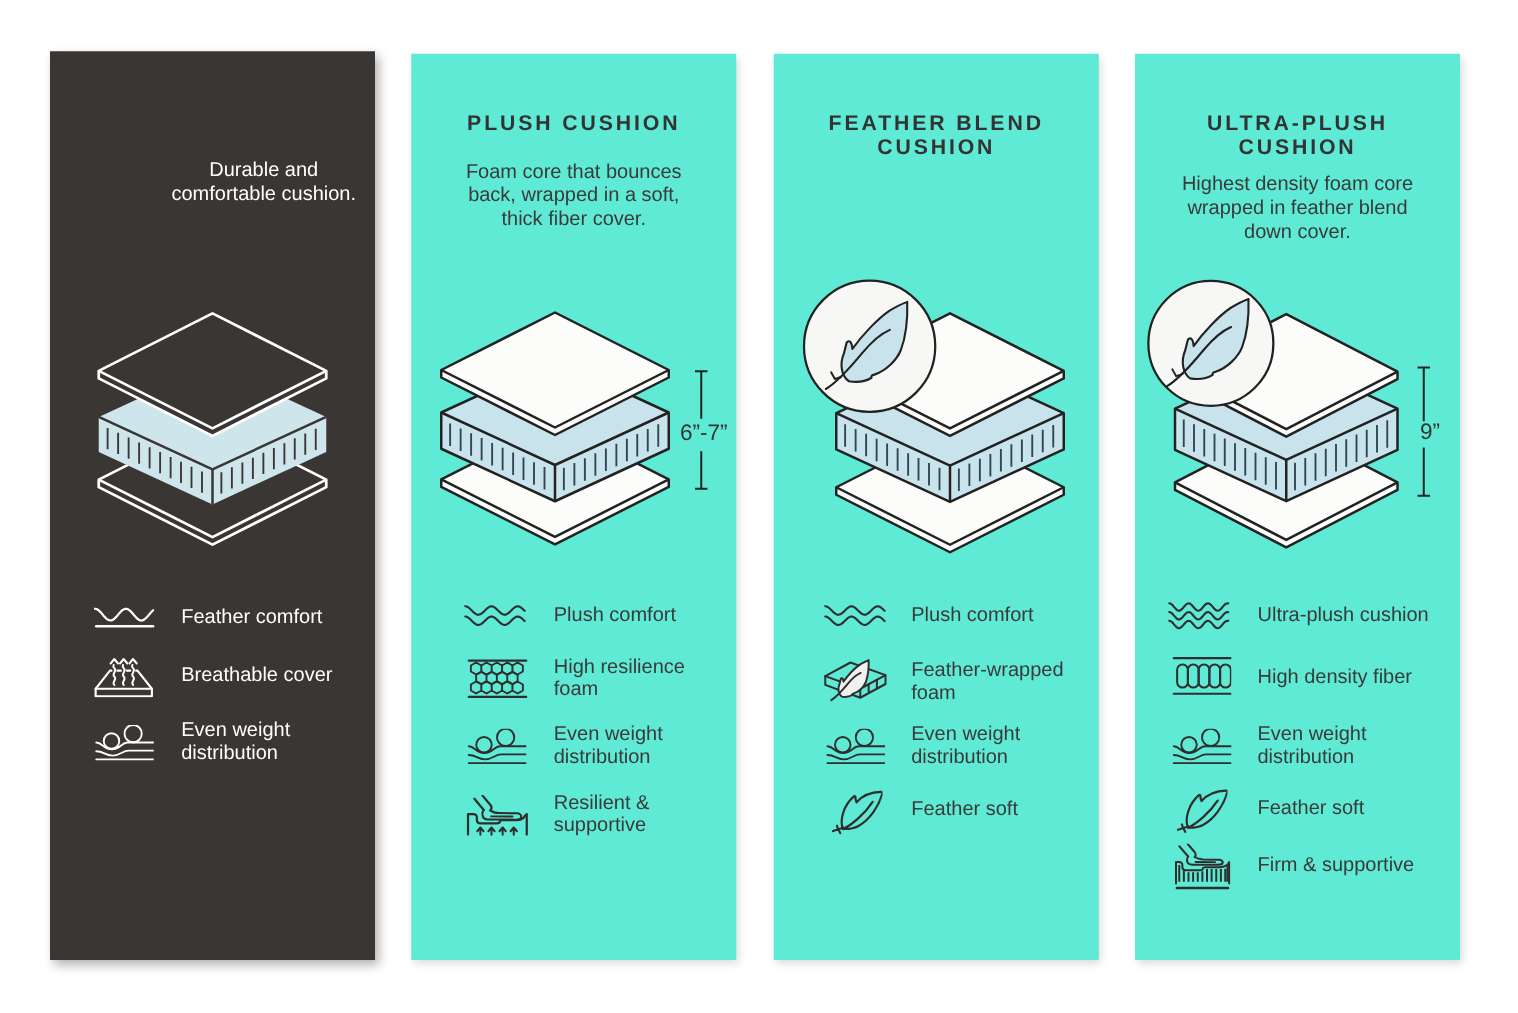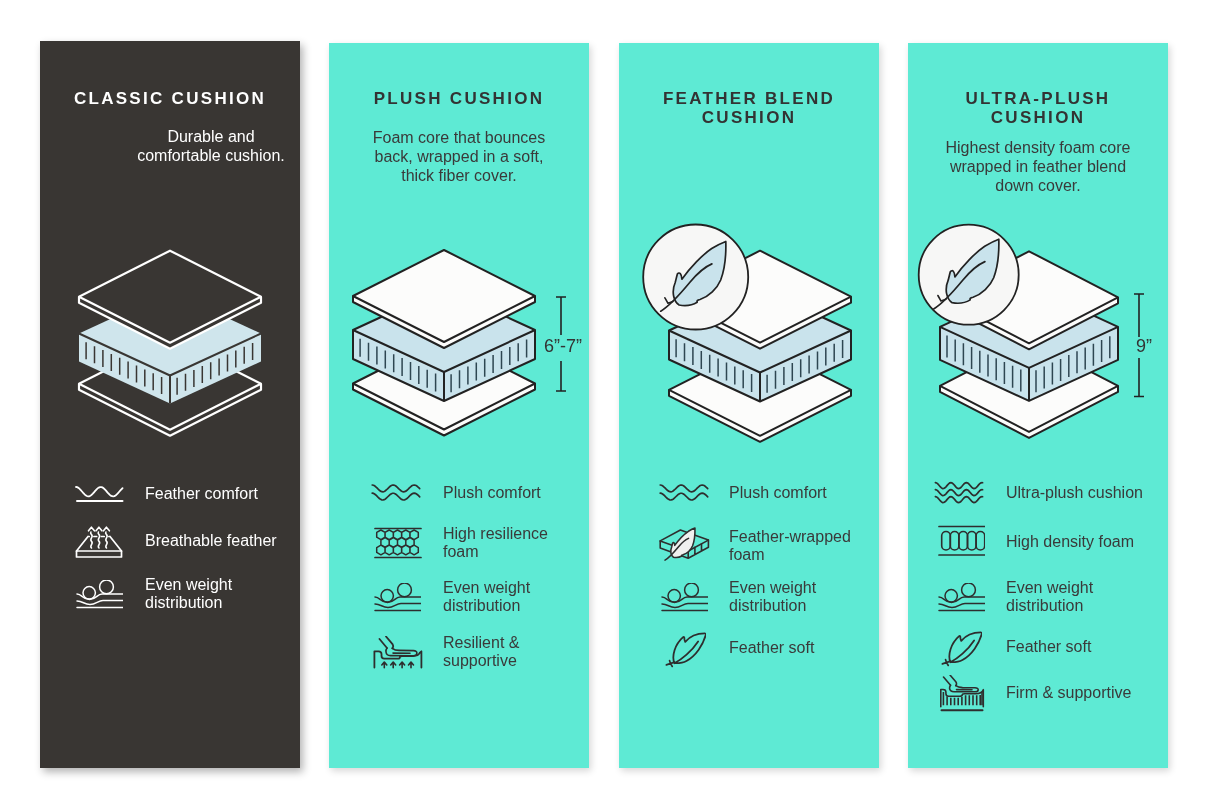--- a/index.html
+++ b/index.html
@@ -20,21 +20,20 @@
 #card1 .desc{color:#fff;padding-left:41px;}
 .diag{position:absolute;left:0;top:170px;width:260px;height:245px;}
 .icon{position:absolute;}
 .lbl{position:absolute;font-size:16px;line-height:18px;color:#3a3a3a;}
 #card1 .lbl{color:#fff;}
 </style>
 </head>
 <body>
 
 <div class="card" id="card1">
-  <div class="title" style="top:47.5px;">CLASSIC CUSHION</div>
   <div class="desc" style="top:85.5px;">Durable and<br>comfortable cushion.</div>
   <svg class="diag" viewBox="0 0 260 245">
       <path d="M130,126.7 L221,172.7 L221,178.7 L130,224.7 L39,178.7 L39,172.7 Z" fill="#393633" stroke="#ffffff" stroke-width="2.2" stroke-linejoin="round"></path>
       <path d="M39,172.7 L130,218.7 L221,172.7" fill="none" stroke="#ffffff" stroke-width="2.2" stroke-linejoin="round"></path>
       <path d="M130,80.5 L221,122.5 L221,150.5 L130,192.5 L39,150.5 L39,122.5 Z" fill="#cfe5ec"></path>
       <path d="M39,122.5 L130,164.5 L221,122.5 M130,164.5 L130,192.5" fill="none" stroke="#393633" stroke-width="2" stroke-linejoin="round"></path>
       <path d="M46.1,131.3 V148.3 M137.1,166.7 V183.7 M54.5,135.2 V152.2 M145.5,162.8 V179.8 M62.9,139.0 V156.0 M153.9,159.0 V176.0 M71.3,142.9 V159.9 M162.3,155.1 V172.1 M79.7,146.8 V163.8 M170.7,151.2 V168.2 M88.1,150.6 V167.6 M179.1,147.4 V164.4 M96.5,154.5 V171.5 M187.5,143.5 V160.5 M104.8,158.4 V175.4 M195.8,139.6 V156.6 M113.2,162.3 V179.3 M204.2,135.7 V152.7 M121.6,166.1 V183.1 M212.6,131.9 V148.9" fill="none" stroke="#393633" stroke-width="1.5"></path>
       <path d="M130,39.7 L221,85.7 L221,91.7 L130,137.7 L39,91.7 L39,85.7 Z" fill="#393633" stroke="#ffffff" stroke-width="2.2" stroke-linejoin="round"></path>
       <path d="M39,85.7 L130,131.7 L221,85.7" fill="none" stroke="#ffffff" stroke-width="2.2" stroke-linejoin="round"></path>
     </svg>
@@ -46,21 +45,21 @@
     <svg class="icon" style="left:34px;top:483.2px" width="50" height="34" viewBox="0 0 50 34">
       <path d="M14,12.5 L2.5,27 M36,12.5 L47.5,27 M14.2,12.5 H15.2 M19.9,12.5 H22.7 M27.4,12.5 H30.2 M34.9,12.5 H35.9" fill="none" stroke="#ffffff" stroke-width="1.7" stroke-linecap="round"></path>
       <path d="M2.5,27 H47.5 V33 H2.5 Z" fill="none" stroke="#ffffff" stroke-width="1.7" stroke-linejoin="round"></path>
       <path d="M17.5,24 c-2.6,-2.3 2.6,-4.4 0,-6.7 c-2.6,-2.3 2.6,-4.4 0,-6.7 c-1,-0.9 -1,-1.8 -0.6,-2.6" fill="none" stroke="#ffffff" stroke-width="1.6" stroke-linecap="round"></path>
       <path d="M14.5,6.8 L17.4,3.2 L20.4,6.8" fill="none" stroke="#ffffff" stroke-width="1.6" stroke-linecap="round" stroke-linejoin="round"></path>
       <path d="M25,24 c-2.6,-2.3 2.6,-4.4 0,-6.7 c-2.6,-2.3 2.6,-4.4 0,-6.7 c-1,-0.9 -1,-1.8 -0.6,-2.6" fill="none" stroke="#ffffff" stroke-width="1.6" stroke-linecap="round"></path>
       <path d="M22,6.8 L24.9,3.2 L27.9,6.8" fill="none" stroke="#ffffff" stroke-width="1.6" stroke-linecap="round" stroke-linejoin="round"></path>
       <path d="M32.5,24 c-2.6,-2.3 2.6,-4.4 0,-6.7 c-2.6,-2.3 2.6,-4.4 0,-6.7 c-1,-0.9 -1,-1.8 -0.6,-2.6" fill="none" stroke="#ffffff" stroke-width="1.6" stroke-linecap="round"></path>
       <path d="M29.5,6.8 L32.4,3.2 L35.4,6.8" fill="none" stroke="#ffffff" stroke-width="1.6" stroke-linecap="round" stroke-linejoin="round"></path>
     </svg>
-    <div class="lbl" style="left:105px;top:491.2px;">Breathable feather</div>
+    <div class="lbl" style="left:105px;top:491.2px;">Breathable cover</div>
     <svg class="icon" style="left:35px;top:538.6px" width="48" height="30" viewBox="0 0 48 30">
       <circle cx="14.2" cy="12.8" r="6.2" fill="none" stroke="#ffffff" stroke-width="1.5"></circle>
       <circle cx="31.5" cy="6.9" r="6.9" fill="none" stroke="#ffffff" stroke-width="1.5"></circle>
       <path d="M2,14 C7,14 7.5,19.5 14.5,19.5 C21.5,19.5 22,14 27,14 L48,14" fill="none" stroke="#ffffff" stroke-width="1.5" stroke-linecap="round"></path>
       <path d="M2,21 C8,21 9,24.5 15,24.5 C21,24.5 23,20.5 28,20.5 L48,20.5" fill="none" stroke="#ffffff" stroke-width="1.5" stroke-linecap="round"></path>
       <path d="M2,27.5 H48" fill="none" stroke="#ffffff" stroke-width="1.5" stroke-linecap="round"></path>
     </svg>
     <div class="lbl" style="left:105px;top:534.6px;">Even weight<br>distribution</div>
 </div>
 
@@ -183,21 +182,21 @@
     <div class="lbl" style="left:98px;top:440.5px;">Ultra-plush cushion</div>
     <svg class="icon" style="left:28.5px;top:481px" width="48" height="32" viewBox="0 0 48 32">
       <path d="M2,2.5 H48" stroke="#2e2e2e" stroke-width="1.7" stroke-linecap="round"></path>
       <path d="M2,31 H48" stroke="#2e2e2e" stroke-width="1.7" stroke-linecap="round"></path>
       <rect x="4.7" y="7.5" width="8.6" height="18.5" rx="4.3" fill="none" stroke="#2e2e2e" stroke-width="1.6"></rect>
       <rect x="13.3" y="7.5" width="8.6" height="18.5" rx="4.3" fill="none" stroke="#2e2e2e" stroke-width="1.6"></rect>
       <rect x="21.9" y="7.5" width="8.6" height="18.5" rx="4.3" fill="none" stroke="#2e2e2e" stroke-width="1.6"></rect>
       <rect x="30.5" y="7.5" width="8.6" height="18.5" rx="4.3" fill="none" stroke="#2e2e2e" stroke-width="1.6"></rect>
       <rect x="39.1" y="7.5" width="8.6" height="18.5" rx="4.3" fill="none" stroke="#2e2e2e" stroke-width="1.6"></rect>
     </svg>
-    <div class="lbl" style="left:98px;top:489.5px;">High density foam</div>
+    <div class="lbl" style="left:98px;top:489.5px;">High density fiber</div>
     <svg class="icon" style="left:28.8px;top:539.8px" width="48" height="30" viewBox="0 0 48 30">
       <circle cx="14.2" cy="12.8" r="6.2" fill="none" stroke="#2e2e2e" stroke-width="1.5"></circle>
       <circle cx="31.5" cy="6.9" r="6.9" fill="none" stroke="#2e2e2e" stroke-width="1.5"></circle>
       <path d="M2,14 C7,14 7.5,19.5 14.5,19.5 C21.5,19.5 22,14 27,14 L48,14" fill="none" stroke="#2e2e2e" stroke-width="1.5" stroke-linecap="round"></path>
       <path d="M2,21 C8,21 9,24.5 15,24.5 C21,24.5 23,20.5 28,20.5 L48,20.5" fill="none" stroke="#2e2e2e" stroke-width="1.5" stroke-linecap="round"></path>
       <path d="M2,27.5 H48" fill="none" stroke="#2e2e2e" stroke-width="1.5" stroke-linecap="round"></path>
     </svg>
     <div class="lbl" style="left:98px;top:535.8px;">Even weight<br>distribution</div>
     <svg class="icon" style="left:32.3px;top:582.6px" width="42" height="42" viewBox="0 0 38 38">
       <path d="M8,31 C4.5,25 6,14 12.5,6.5 C13,6 13.6,6.3 13.7,7 C13.9,8.5 14.3,9.5 15,10.5 C18.5,5 25,1.5 31.5,0.5 C32.2,0.4 32.7,0.9 32.6,1.6 C31.3,11 26.5,21.5 18.5,27.5 C15,30.2 11,30.5 8,31 Z M8,31 C14,27 22,18 26.5,8.5" fill="none" stroke="#2e2e2e" stroke-width="1.6" stroke-linecap="round" stroke-linejoin="round" transform="rotate(8 19 22) translate(3,3)"></path>

